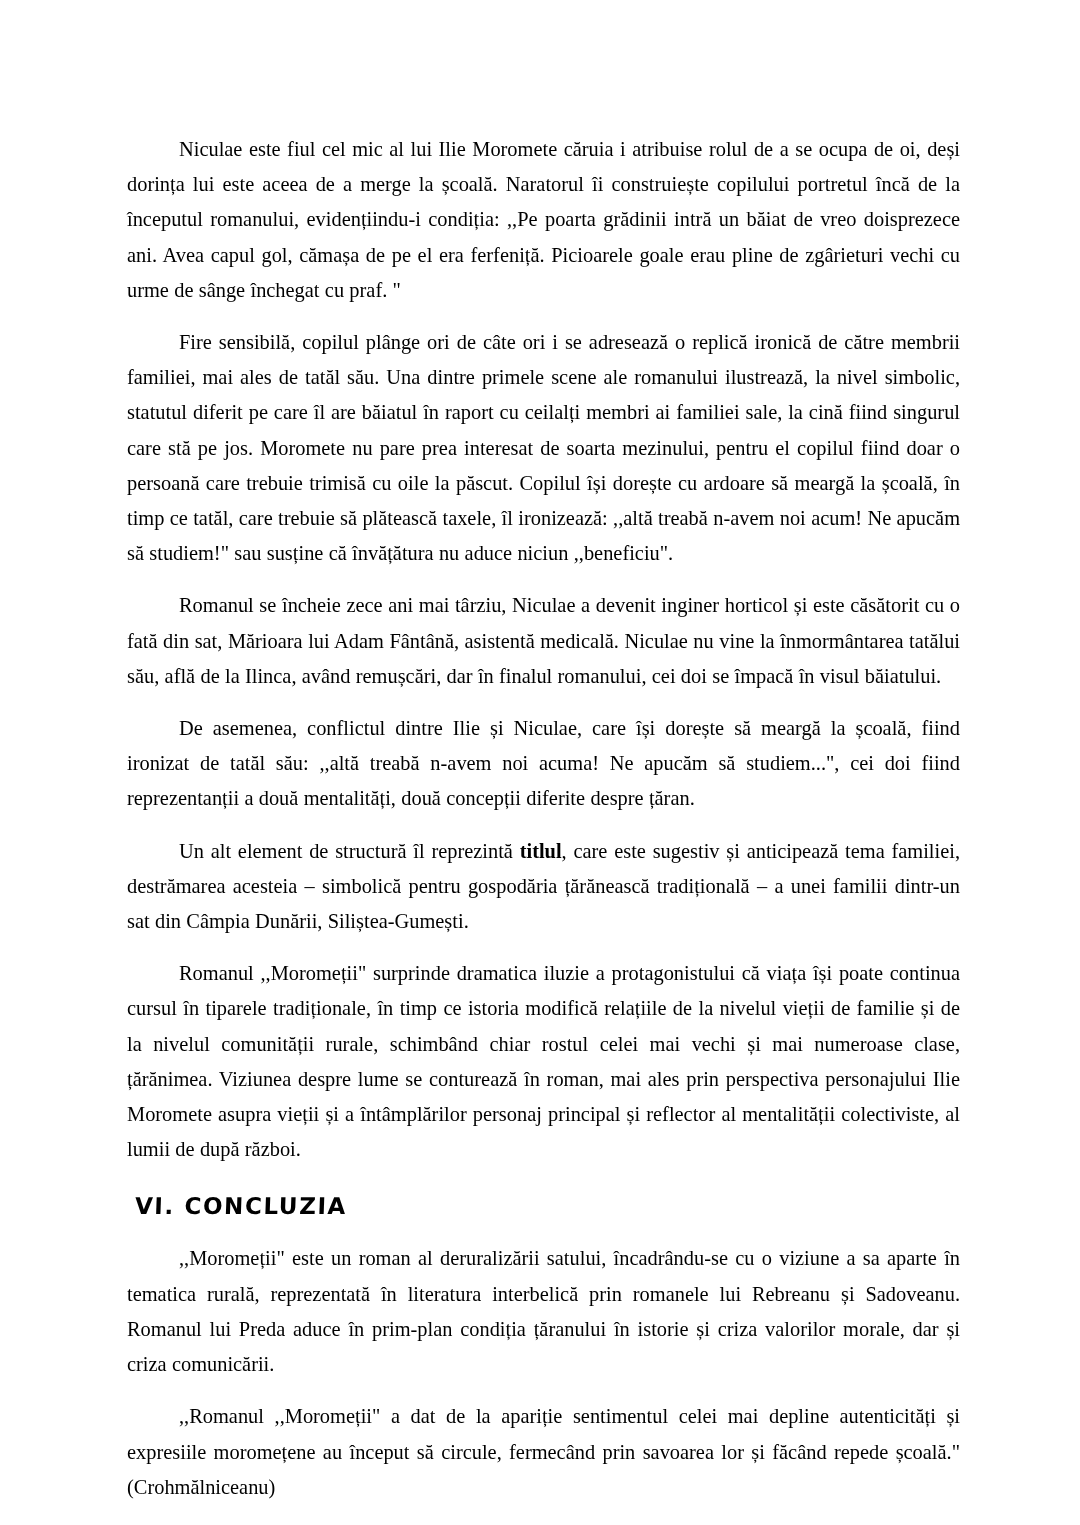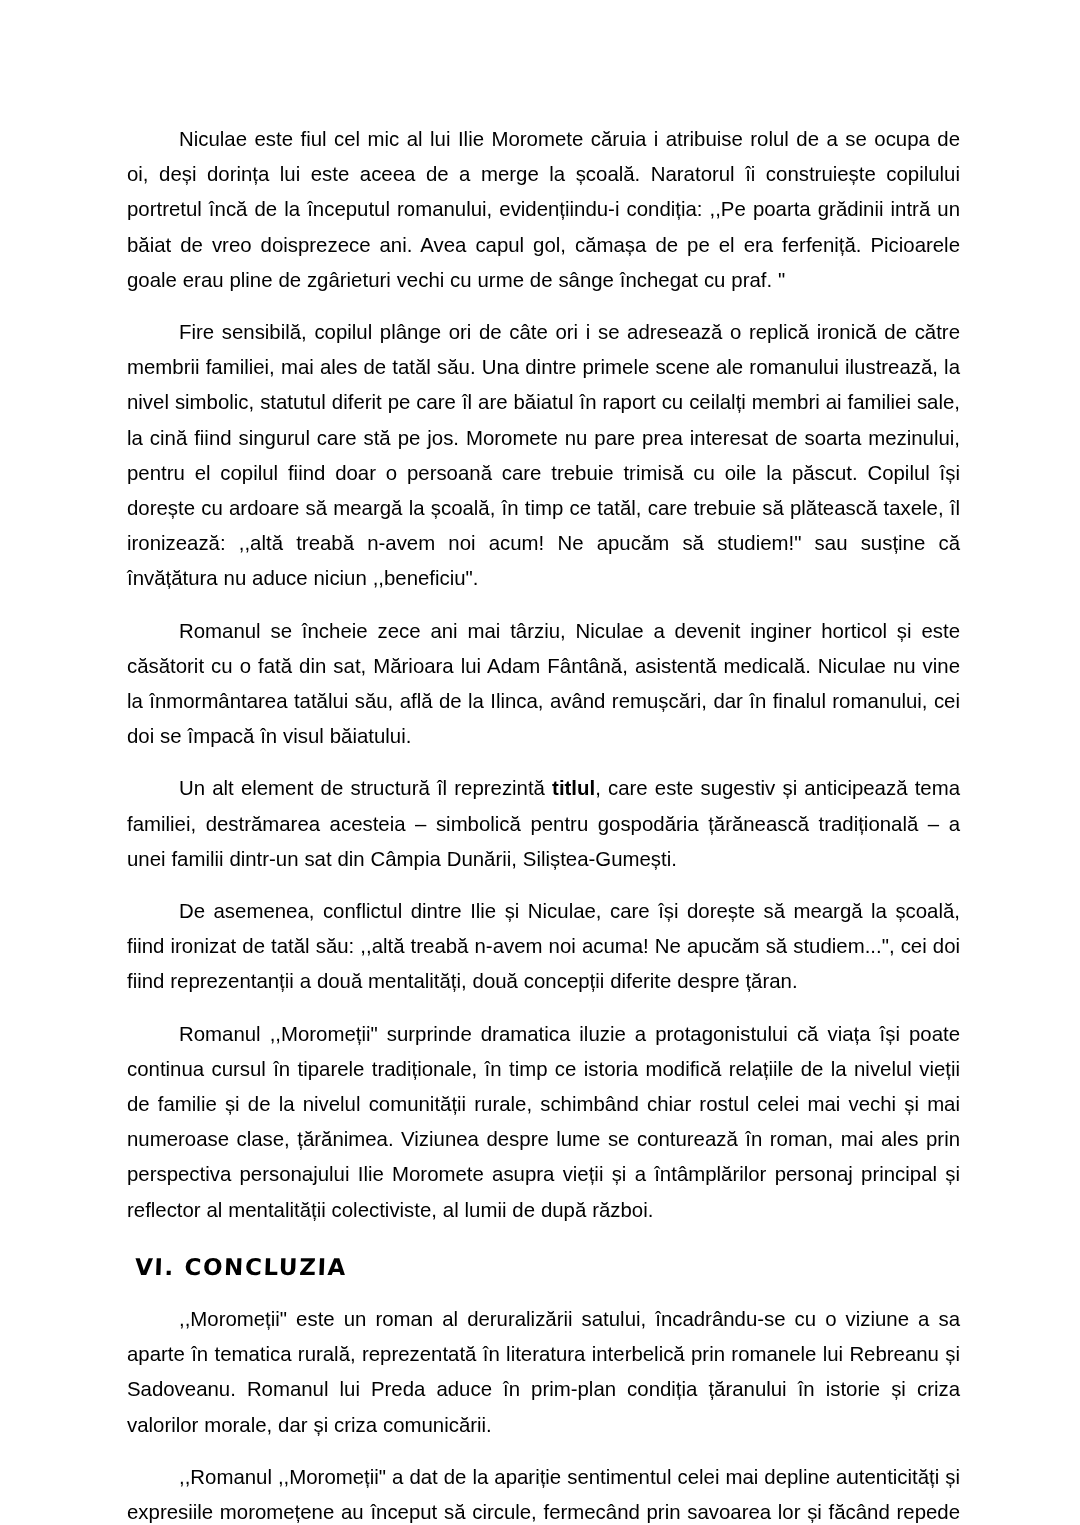--- a/index.html
+++ b/index.html
@@ -16,27 +16,27 @@
     box-sizing: border-box;
     overflow: hidden;
   }
   .content {
     position: absolute;
     left: 127px;
     top: 118px;
     width: 833px;
   }
   p.para {
-    font-family: Liberation Sans, sans-serif;
+    font-family: Liberation Serif, serif;
     font-size: 20.4px;
     line-height: 35.2px;
     color: #000000;
     text-align: justify;
     text-justify: inter-word;
-    margin: 4px 0 17px 0;
+    margin: 14px 0 17px 0;
     text-indent: 52px;
     hyphens: none;
     -webkit-hyphens: none;
     word-spacing: 0.2px;
   }
   p.para b {
     font-weight: bold;
   }
   h2.section-heading {
     font-family: "DejaVu Sans", "Liberation Sans", sans-serif;
@@ -57,25 +57,25 @@
 
 <div class="page">
   <div class="content">
 
     <p class="para">Niculae este fiul cel mic al lui Ilie Moromete căruia i atribuise rolul de a se ocupa de oi, deși dorința lui este aceea de a merge la școală. Naratorul îi construiește copilului portretul încă de la începutul romanului, evidențiindu-i condiția: ,,Pe poarta grădinii intră un băiat de vreo doisprezece ani. Avea capul gol, cămașa de pe el era ferfeniță. Picioarele goale erau pline de zgârieturi vechi cu urme de sânge închegat cu praf. "</p>
 
     <p class="para">Fire sensibilă, copilul plânge ori de câte ori i se adresează o replică ironică de către membrii familiei, mai ales de tatăl său. Una dintre primele scene ale romanului ilustrează, la nivel simbolic, statutul diferit pe care îl are băiatul în raport cu ceilalți membri ai familiei sale, la cină fiind singurul care stă pe jos. Moromete nu pare prea interesat de soarta mezinului, pentru el copilul fiind doar o persoană care trebuie trimisă cu oile la păscut. Copilul își dorește cu ardoare să meargă la școală, în timp ce tatăl, care trebuie să plătească taxele, îl ironizează: ,,altă treabă n-avem noi acum! Ne apucăm să studiem!" sau susține că învățătura nu aduce niciun ,,beneficiu".</p>
 
     <p class="para">Romanul se încheie zece ani mai târziu, Niculae a devenit inginer horticol și este căsătorit cu o fată din sat, Mărioara lui Adam Fântână, asistentă medicală. Niculae nu vine la înmormântarea tatălui său, află de la Ilinca, având remușcări, dar în finalul romanului, cei doi se împacă în visul băiatului.</p>
 
+    <p class="para">De asemenea, conflictul dintre Ilie și Niculae, care își dorește să meargă la școală, fiind ironizat de tatăl său: ,,altă treabă n-avem noi acuma! Ne apucăm să studiem...", cei doi fiind reprezentanții a două mentalități, două concepții diferite despre țăran.</p>
+
     <p class="para">
       <span>Un alt element de structură îl reprezintă </span><b>titlul</b><span>, care este sugestiv și anticipează tema familiei, destrămarea acesteia – simbolică pentru gospodăria țărănească tradițională – a unei familii dintr-un sat din Câmpia Dunării, Siliștea-Gumești.</span>
     </p>
-
-    <p class="para">De asemenea, conflictul dintre Ilie și Niculae, care își dorește să meargă la școală, fiind ironizat de tatăl său: ,,altă treabă n-avem noi acuma! Ne apucăm să studiem...", cei doi fiind reprezentanții a două mentalități, două concepții diferite despre țăran.</p>
 
     <p class="para">Romanul  ,,Moromeții" surprinde dramatica iluzie a protagonistului că viața își poate continua cursul în tiparele tradiționale, în timp ce istoria modifică relațiile de la nivelul vieții de familie și de la nivelul comunității rurale, schimbând chiar rostul celei mai vechi și mai numeroase clase, țărănimea. Viziunea despre lume se conturează în roman, mai ales prin perspectiva personajului Ilie Moromete asupra vieții și a întâmplărilor personaj principal și reflector al mentalității colectiviste, al lumii de după război.</p>
 
     <h2 class="section-heading">VI. CONCLUZIA</h2>
 
     <p class="para">,,Moromeții" este un roman al deruralizării satului, încadrându-se cu o viziune a sa aparte în tematica rurală, reprezentată în literatura interbelică prin romanele lui Rebreanu și Sadoveanu. Romanul lui Preda aduce în prim-plan condiția țăranului în istorie și criza valorilor morale, dar și criza comunicării.</p>
 
     <p class="para">,,Romanul ,,Moromeții" a dat de la apariție sentimentul celei mai depline autenticități și expresiile moromețene au început să circule, fermecând prin savoarea lor și făcând repede școală." (Crohmălniceanu)</p>
 
   </div>

